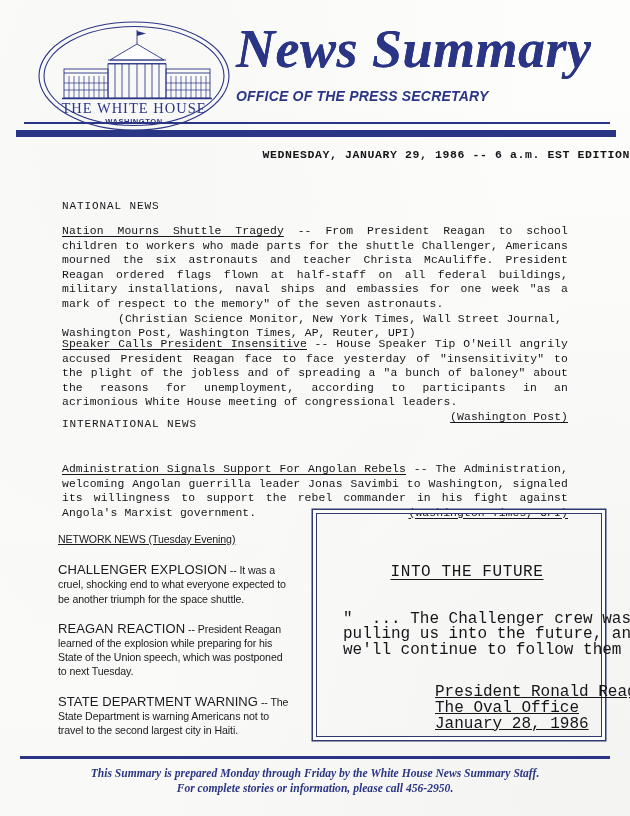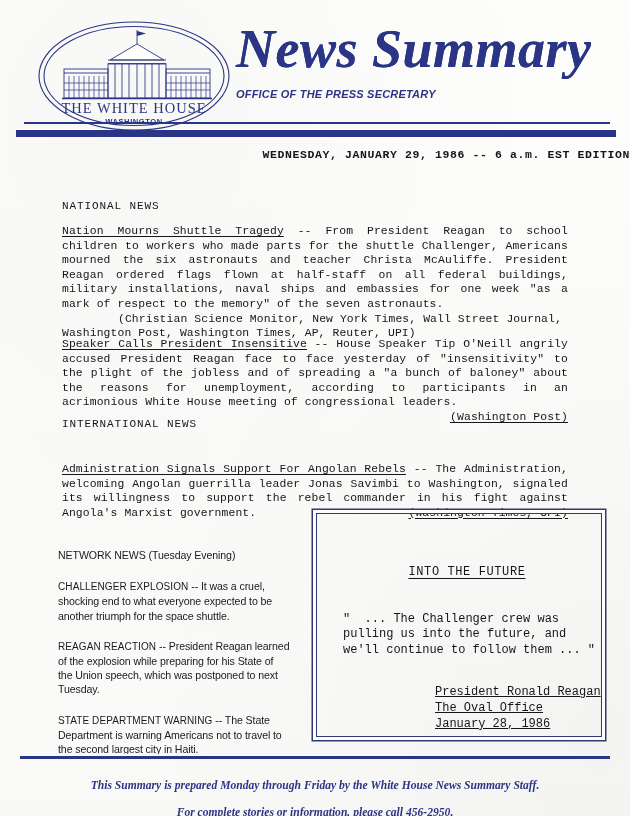--- a/index.html
+++ b/index.html
@@ -66,21 +66,21 @@
     line-height: 1.02;
     letter-spacing: 0.5px;
     color: #2a3585;
     margin: 0;
     text-shadow: 0 0 0.4px #2a3585;
   }
   .press-secretary {
     font-family: "Liberation Sans", sans-serif;
     font-style: italic;
     font-weight: bold;
-    font-size: 11px;
+    font-size: 14px;
     letter-spacing: 0.2px;
     color: #2a3585;
     margin: 11px 0 0 0;
   }
 
   
   .rule-thin {
     position: absolute;
     left: 24px;
     top: 122px;
@@ -160,23 +160,23 @@
     position: absolute;
     left: 58px;
     top: 532px;
     width: 232px;
     font-family: "Liberation Sans", sans-serif;
     font-size: 10.6px;
     line-height: 14.2px;
     color: #1a1a1e;
     letter-spacing: -0.1px;
   }
-  .network-head { margin: 16px 0 17px 0; }
+  .network-head { margin: 0 0 17px 0; text-decoration: underline; }
   .net-item { margin: 0 0 16px 0; }
-  .net-item .net-kicker { font-size: 10px; letter-spacing: 0.1px; }
+  .net-item .net-kicker { font-size: 13px; letter-spacing: 0.1px; }
 
   
   .network-clip {
     position: absolute;
     left: 0; top: 0;
     width: 232px;
     height: 222px;
     overflow: hidden;
   }
 
@@ -190,21 +190,21 @@
     border: 1.5px solid #2f3a6e;
     box-shadow: 0 0 0 3px #fdfdfb, 0 0 0 4.5px #2f3a6e;
     background: transparent;
   }
   .quote-inner {
     position: absolute;
     left: 0; top: 0;
     width: 300px;
     height: 222px;
     font-family: "Liberation Mono", monospace;
-    font-size: 12px;
+    font-size: 16px;
     line-height: 15.6px;
     color: #16161a;
   }
   .quote-title {
     text-align: center;
     margin: 51px 0 0 0;
     text-decoration: underline;
     text-underline-offset: 3px;
     letter-spacing: 0.6px;
   }
@@ -225,21 +225,21 @@
     top: 766px;
     width: 630px;
     text-align: center;
     font-family: "Liberation Serif", serif;
     font-style: italic;
     font-weight: bold;
     font-size: 11.6px;
     line-height: 15px;
     color: #2a3585;
   }
-  .footer div { margin: 12px; }
+  .footer div { margin: 0; }
 </style>
 </head>
 <body>
 
 <div class="paper"></div>
 
 <div class="sheet">
 
   <div class="masthead">
 

